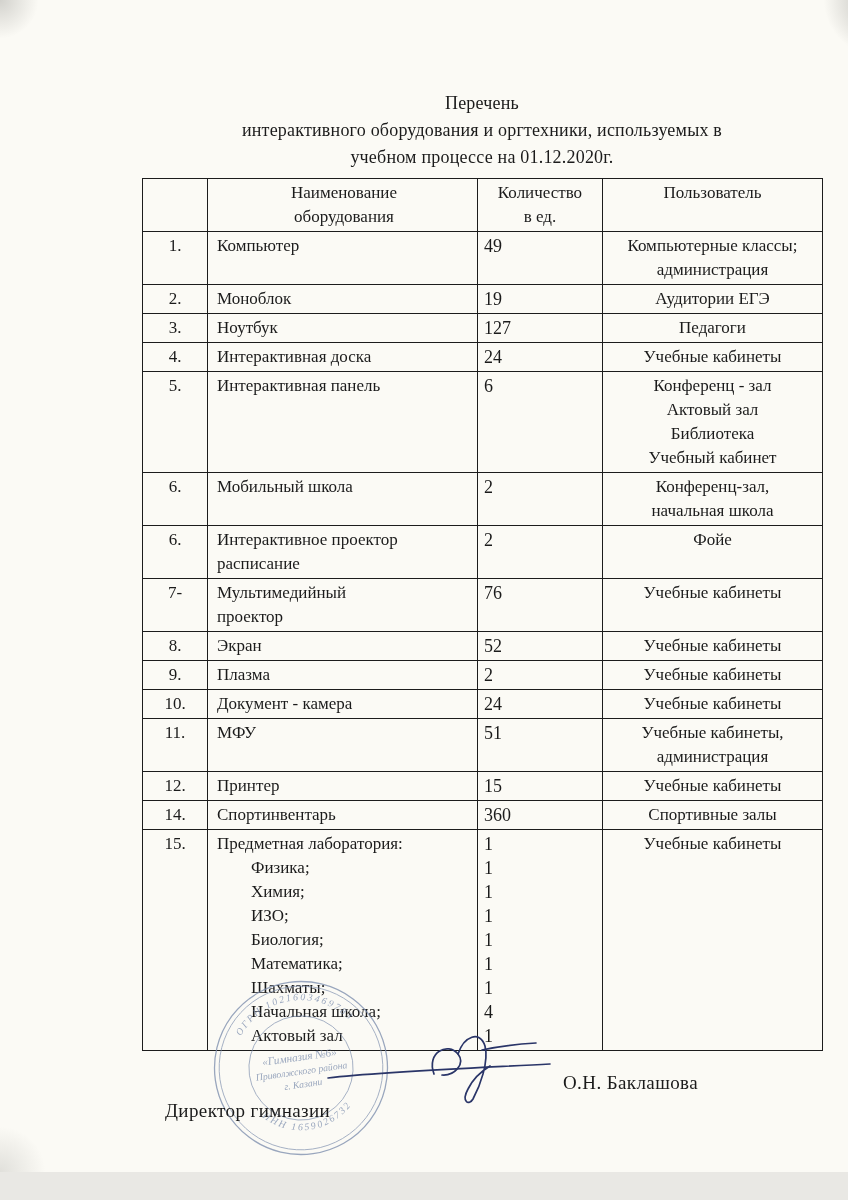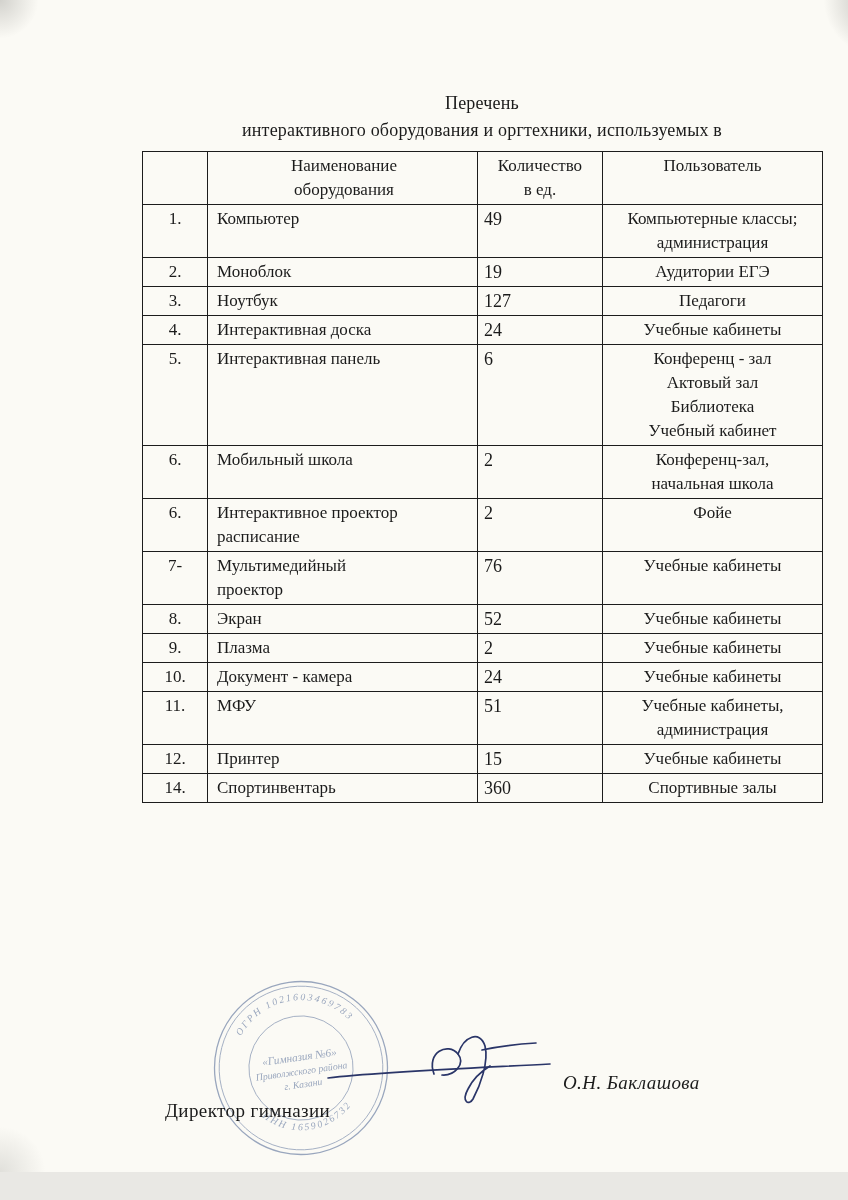--- a/index.html
+++ b/index.html
@@ -55,21 +55,20 @@
     font-size: 19px;
     letter-spacing: 0.4px;
     z-index: 4;
   }
   .footer-name {
     position: absolute;
     left: 563px; top: 1072px;
     font-size: 19px;
     letter-spacing: 0.4px;
     z-index: 4;
-    font-style: italic;
   }
   .signature {
     position: absolute;
     left: 322px; top: 1022px;
     width: 235px; height: 88px;
     z-index: 3;
   }
   .stamp {
     position: absolute;
     left: 208px; top: 975px;
@@ -81,20 +80,21 @@
   .stamp text { font-family: "Liberation Serif", "DejaVu Serif", serif; font-style: italic; }
 </style>
 </head>
 <body>
 
 <div class="page">
 
   <div class="title">
     <div>Перечень</div>
     <div>интерактивного оборудования и оргтехники, используемых в</div>
+    <div>учебном процессе на 01.12.2020г.</div>
   </div>
 
   <table class="equip">
     <colgroup>
       <col style="width:65px">
         <col style="width:270px">
         <col style="width:125px">
         <col style="width:220px">
     </colgroup>
     <thead>
@@ -192,20 +192,42 @@
         <td class="c-num">12.</td>
         <td class="c-name">Принтер</td>
         <td class="c-qty">15</td>
         <td class="c-user">Учебные кабинеты</td>
       </tr>
       <tr>
         <td class="c-num">14.</td>
         <td class="c-name">Спортинвентарь</td>
         <td class="c-qty">360</td>
         <td class="c-user">Спортивные залы</td>
+      </tr>
+      <tr>
+        <td class="c-num">15.</td>
+        <td class="c-name">Предметная лаборатория:
+        Физика;
+        Химия;
+        ИЗО;
+        Биология;
+        Математика;
+        Шахматы;
+        Начальная школа;
+        Актовый зал</td>
+        <td class="c-qty">1
+1
+1
+1
+1
+1
+1
+4
+1</td>
+        <td class="c-user">Учебные кабинеты</td>
       </tr>
     </tbody>
   </table>
 
   <svg class="stamp" viewBox="0 0 200 200">
     <g fill="none" stroke="#7e8fae" stroke-width="1.4">
       <circle cx="100" cy="100" r="93"></circle>
       <circle cx="100" cy="100" r="88" stroke-width="0.9"></circle>
       <circle cx="100" cy="100" r="56" stroke-width="0.9"></circle>
     </g>

